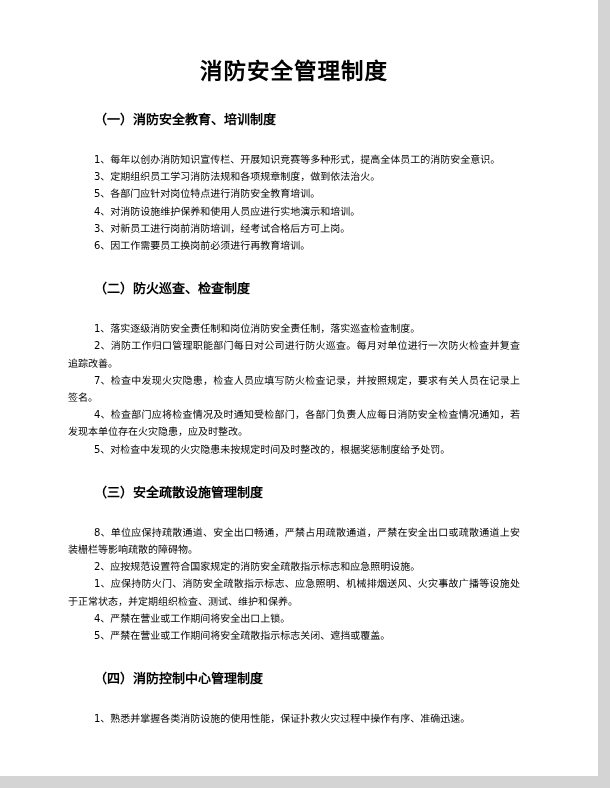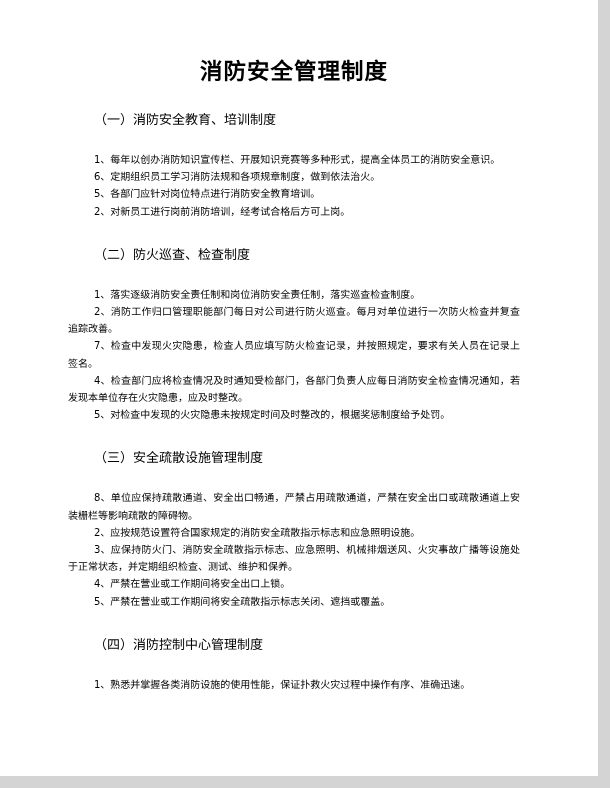--- a/index.html
+++ b/index.html
@@ -51,21 +51,21 @@
     padding-top: 58px;
   }
   .section-block {
     margin: 0;
     padding: 0;
   }
   .section-heading {
     margin: 0;
     padding: 0;
     font-size: 13px;
-    font-weight: normal;
+    font-weight: bold;
     line-height: 21px;
     color: #000000;
     text-indent: 26px;
     white-space: nowrap;
   }
   .heading-gap-top {
     height: 24px;
   }
   .heading-gap-bottom {
     height: 21px;
@@ -95,23 +95,25 @@
     <div class="page-body">
 
       <h1 class="doc-title">消防安全管理制度</h1>
 
       <div class="section-block">
         <div class="heading-gap-top"></div>
         <h2 class="section-heading">（一）消防安全教育、培训制度</h2>
         <div class="heading-gap-bottom"></div>
         <ul class="item-list">
           <li class="item">1、每年以创办消防知识宣传栏、开展知识竞赛等多种形式，提高全体员工的消防安全意识。</li>
-          <li class="item">6、定期组织员工学习消防法规和各项规章制度，做到依法治火。</li>
+          <li class="item">3、定期组织员工学习消防法规和各项规章制度，做到依法治火。</li>
           <li class="item">5、各部门应针对岗位特点进行消防安全教育培训。</li>
-          <li class="item">2、对新员工进行岗前消防培训，经考试合格后方可上岗。</li>
+          <li class="item">4、对消防设施维护保养和使用人员应进行实地演示和培训。</li>
+          <li class="item">3、对新员工进行岗前消防培训，经考试合格后方可上岗。</li>
+          <li class="item">6、因工作需要员工换岗前必须进行再教育培训。</li>
         </ul>
       </div>
 
       <div class="section-block">
         <div class="heading-gap-top"></div>
         <h2 class="section-heading">（二）防火巡查、检查制度</h2>
         <div class="heading-gap-bottom"></div>
         <ul class="item-list">
           <li class="item">1、落实逐级消防安全责任制和岗位消防安全责任制，落实巡查检查制度。</li>
           <li class="item">2、消防工作归口管理职能部门每日对公司进行防火巡查。每月对单位进行一次防火检查并复查追踪改善。</li>
@@ -121,21 +123,21 @@
         </ul>
       </div>
 
       <div class="section-block">
         <div class="heading-gap-top"></div>
         <h2 class="section-heading">（三）安全疏散设施管理制度</h2>
         <div class="heading-gap-bottom"></div>
         <ul class="item-list">
           <li class="item">8、单位应保持疏散通道、安全出口畅通，严禁占用疏散通道，严禁在安全出口或疏散通道上安装栅栏等影响疏散的障碍物。</li>
           <li class="item">2、应按规范设置符合国家规定的消防安全疏散指示标志和应急照明设施。</li>
-          <li class="item">3、应保持防火门、消防安全疏散指示标志、应急照明、机械排烟送风、火灾事故广播等设施处于正常状态，并定期组织检查、测试、维护和保养。</li>
+          <li class="item">1、应保持防火门、消防安全疏散指示标志、应急照明、机械排烟送风、火灾事故广播等设施处于正常状态，并定期组织检查、测试、维护和保养。</li>
           <li class="item">4、严禁在营业或工作期间将安全出口上锁。</li>
           <li class="item">5、严禁在营业或工作期间将安全疏散指示标志关闭、遮挡或覆盖。</li>
         </ul>
       </div>
 
       <div class="section-block">
         <div class="heading-gap-top"></div>
         <h2 class="section-heading">（四）消防控制中心管理制度</h2>
         <div class="heading-gap-bottom"></div>
         <ul class="item-list">

